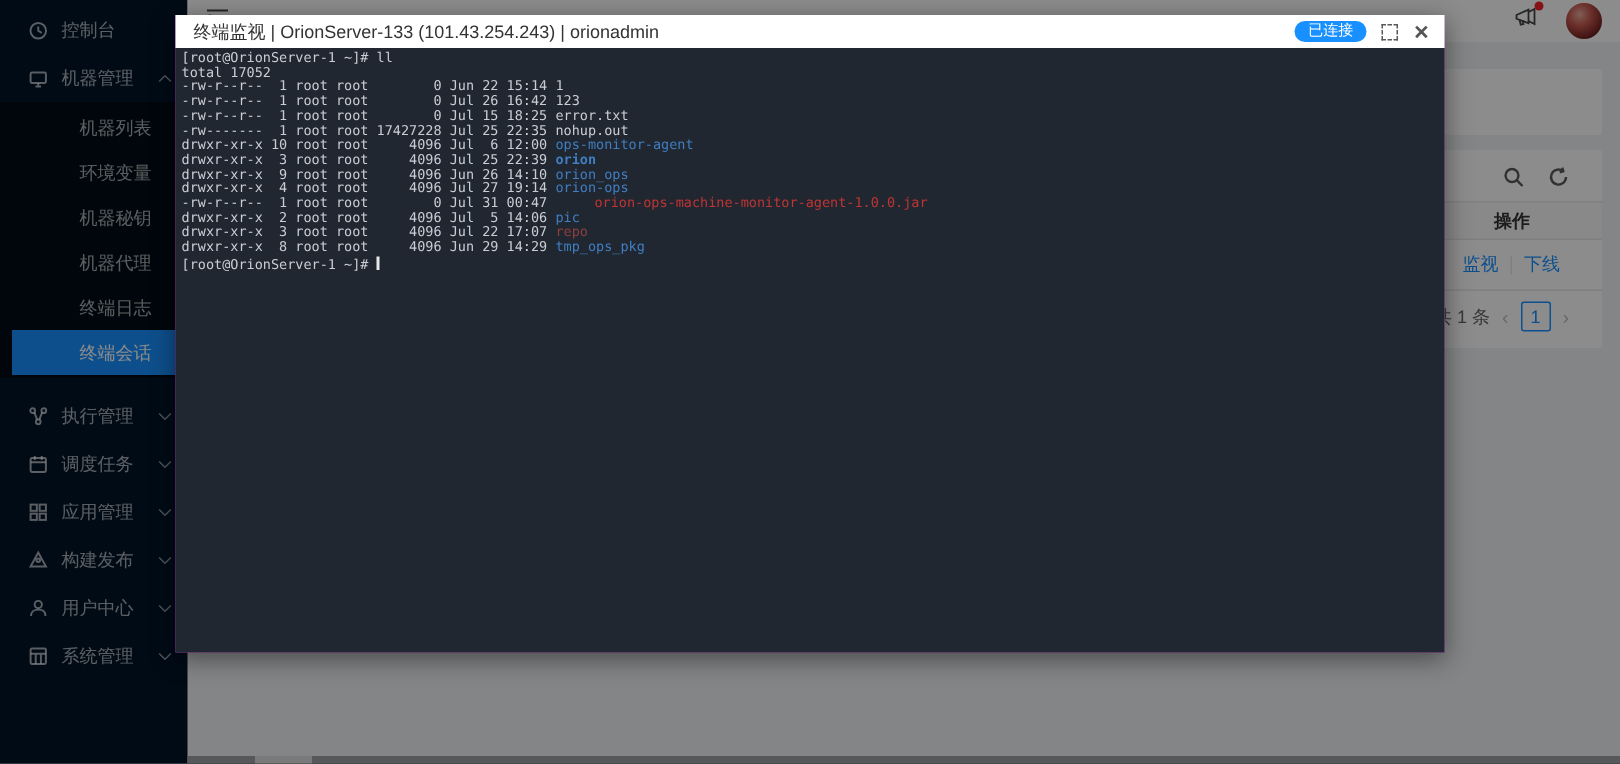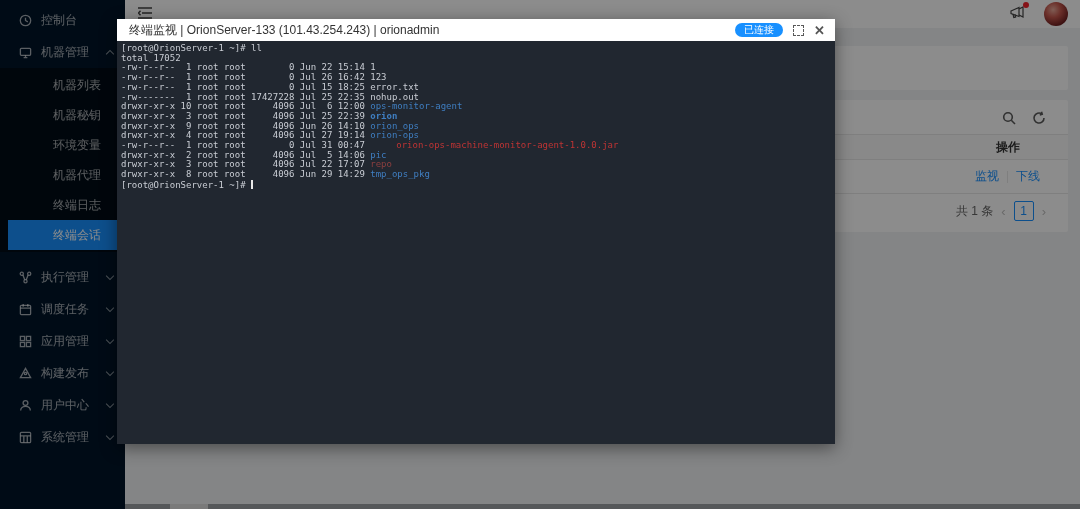--- a/index.html
+++ b/index.html
@@ -49,21 +49,21 @@
                 padding-right:22px; font-size:12px; color:#666; }
   .page-arrow { color:#bfbfbf; font-size:13px; cursor:pointer; }
   .page-num { min-width:20px; height:20px; line-height:18px; text-align:center; border:1px solid #1890ff;
               border-radius:2px; color:#1890ff; font-size:12px; cursor:pointer; background:#fff; }
 
   .hscrollbar { position:absolute; left:125px; right:0; bottom:0; height:5px; background:#9da1a5; z-index:1; }
   .hscrollbar .thumb { position:absolute; left:45px; top:0; width:38px; height:5px; background:#dfdfdf; cursor:grab; }
 
   
   .overlay { position:absolute; inset:0; background:rgba(0,0,0,0.45); z-index:5; }
-  .modal { position:absolute; left:117px; top:19px; width:718px; height:425px; z-index:10;
+  .modal { position:absolute; left:117px; top:10px; width:846px; height:425px; z-index:10;
            box-shadow:0 4px 16px rgba(0,0,0,0.45); background:#d946ef; }
   .modal-header { height:22px; background:#fff; display:flex; align-items:center; padding:0 10px 0 12px; }
   .modal-title { font-size:12px; color:#333; white-space:nowrap; }
   .modal-header-right { margin-left:auto; display:flex; align-items:center; gap:10px; }
   .status-badge { background:#1890ff; color:#fff; font-size:10px; line-height:14px; padding:0 9px;
                   border-radius:8px; white-space:nowrap; }
   .fullscreen-icon { width:11px; height:11px; border:1px dashed #595959; cursor:pointer; }
   .close-icon { font-size:13px; color:#555; cursor:pointer; line-height:1; font-weight:bold; }
 
   .terminal { position:absolute; left:0; right:0; top:22px; bottom:0; background:#212730; overflow:hidden;
@@ -93,22 +93,22 @@
         <svg width="13" height="13" viewBox="0 0 14 14">
             <rect x="1.5" y="2.5" width="11" height="7.5" rx="1"></rect>
             <path d="M5 12.5 h4 M7 10 v2.5"></path>
           </svg>
       </span>
       <span>机器管理</span>
       <span class="chev up"></span>
     </div>
     <div class="submenu">
       <div class="sub-item">机器列表</div>
+      <div class="sub-item">环境变量</div>
       <div class="sub-item">机器秘钥</div>
-      <div class="sub-item">环境变量</div>
       <div class="sub-item">机器代理</div>
       <div class="sub-item">终端日志</div>
       <div class="sub-item active">终端会话</div>
     </div>
     <div style="height:9px"></div>
     <div class="menu-item">
       <span class="mi-icon">
         <svg width="13" height="13" viewBox="0 0 14 14">
             <circle cx="3" cy="3" r="1.7"></circle>
             <circle cx="11" cy="3" r="1.7"></circle>

